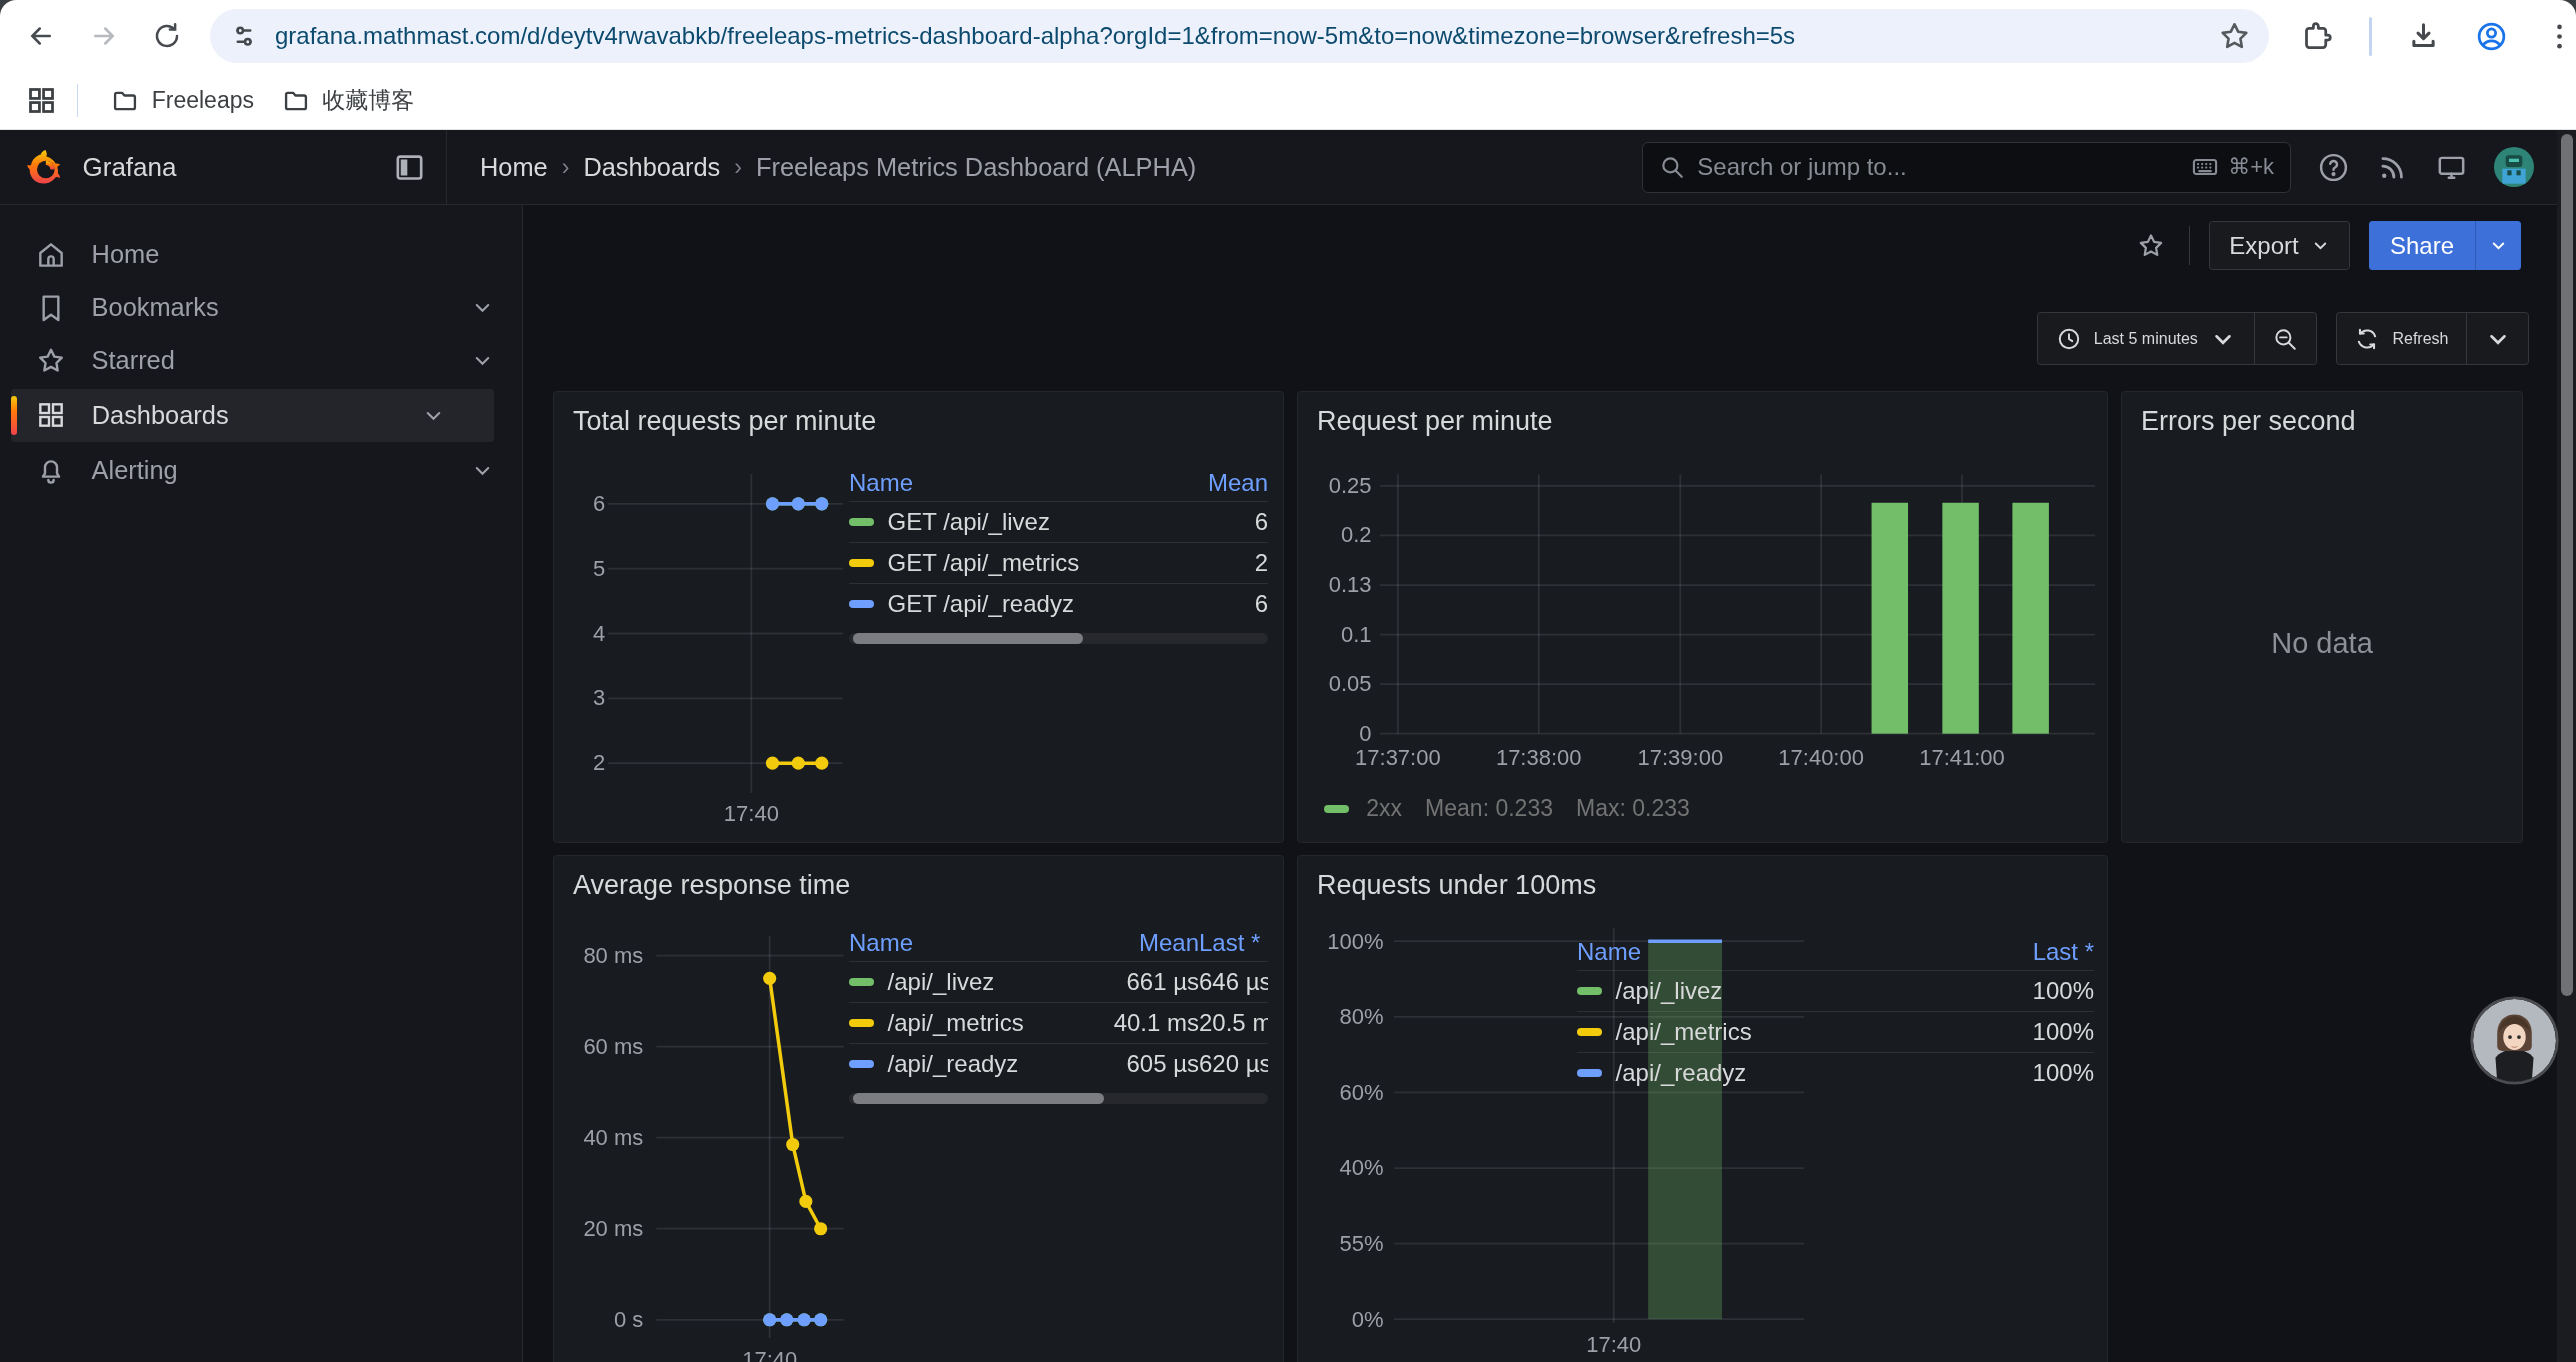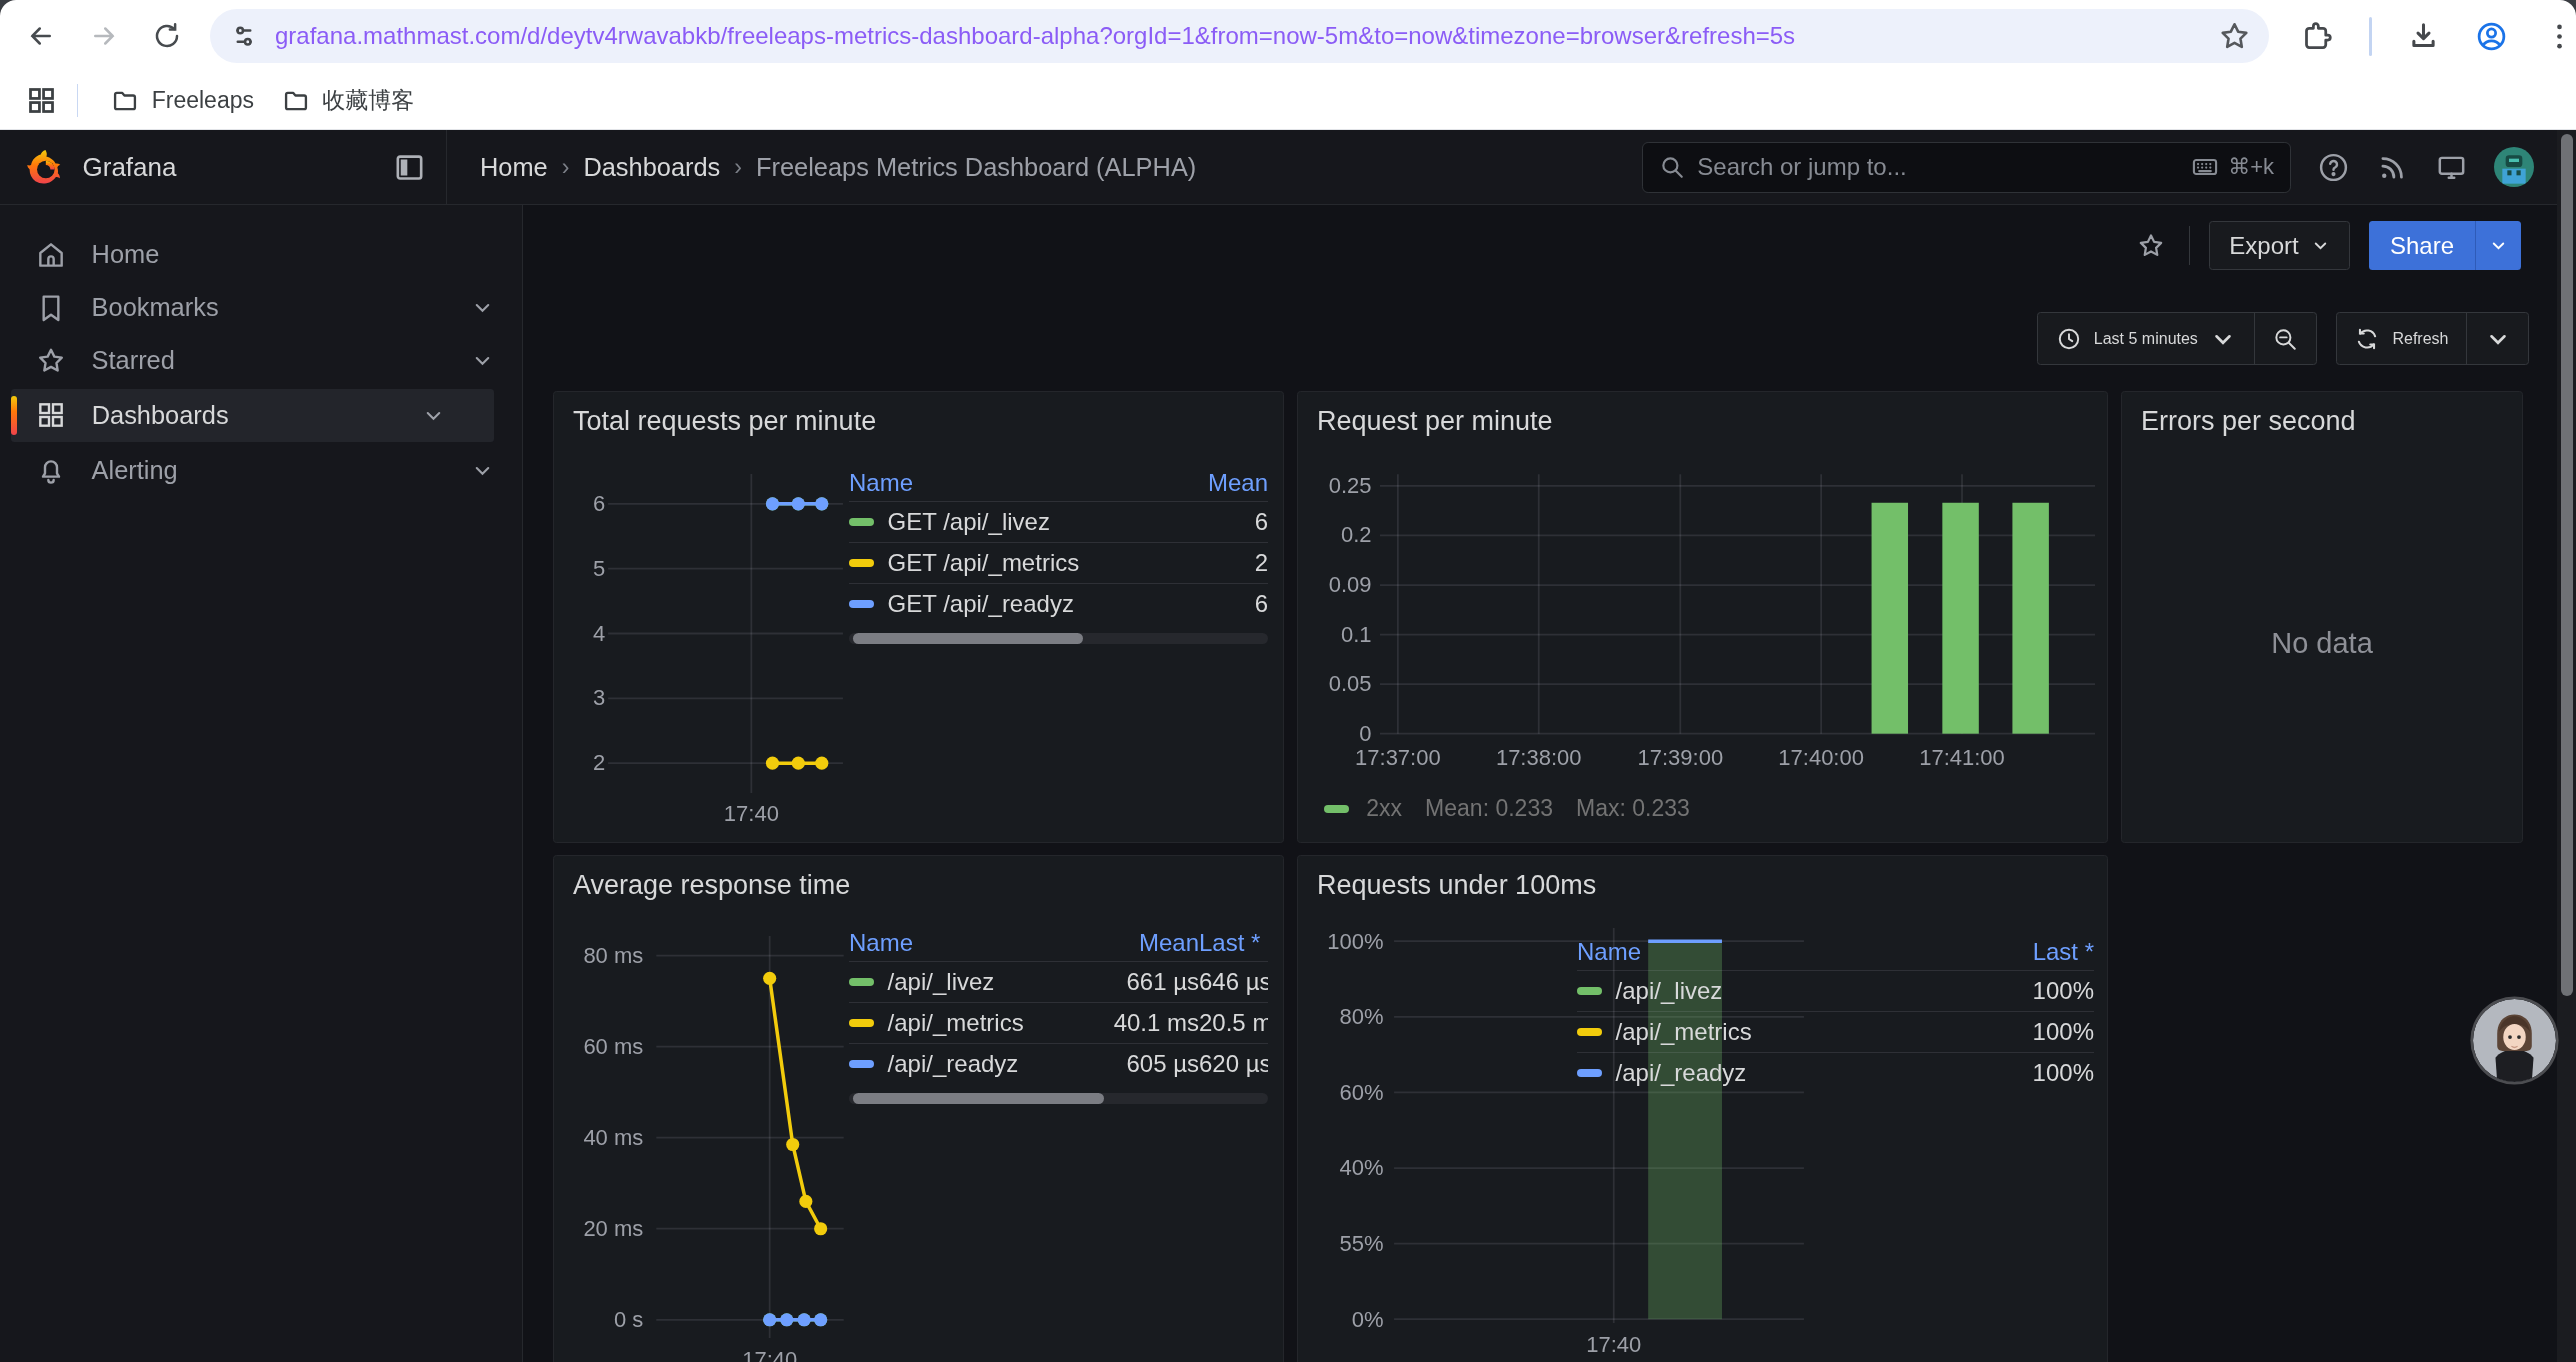--- a/index.html
+++ b/index.html
@@ -6,21 +6,21 @@
   html,body { width:2576px; height:1363px; background:#3a3d42; font-family:"Liberation Sans", sans-serif; overflow:hidden; }
   .window { position:absolute; inset:0; background:#111217; border-radius:16px 16px 0 0; overflow:hidden; }
 
   
   .browser-top { position:absolute; left:0; top:0; right:0; height:72px; background:#ffffff; display:flex; align-items:center; }
   .nav-ic { width:40px; height:40px; display:flex; align-items:center; justify-content:center; border-radius:50%; color:#474b4f; flex:0 0 auto; }
   .nav-ic.disabled { color:#b6b9bd; }
   .nav-ic svg { width:30px; height:30px; }
   .url-pill { margin-left:23px; width:2062px; height:54px; border-radius:27px; background:#edf1fb; display:flex; align-items:center; padding:0 17.5px 0 19px; }
   .url-pill .tune { width:30px; height:30px; color:#45484c; flex:0 0 auto; }
-  .url-text { margin-left:16px; font-size:24px; color:#8b5cf6; white-space:nowrap; overflow:hidden; flex:1; }
+  .url-text { margin-left:16px; font-size:24px; color:#0c4a6e; white-space:nowrap; overflow:hidden; flex:1; }
   .pill-star { width:35px; height:35px; color:#55585c; flex:0 0 auto; }
   .chrome-right { display:flex; align-items:center; margin-left:32px; gap:35px; }
   .chrome-right svg { width:33px; height:33px; }
   .vdiv-lt { width:2.6px; height:39px; background:#c3d4f2; border-radius:1.8px; }
   .bookmarks-bar { position:absolute; left:0; top:72px; right:0; height:58px; background:#ffffff; border-bottom:0.9px solid #e2e4e8; display:flex; align-items:center; padding-left:24.6px; }
   .bm-apps { width:33px; height:33px; color:#3c4043; }
   .bm-div { width:1.8px; height:33px; background:#c9d8f3; margin:0 19px; }
   .bm-item { display:flex; align-items:center; gap:12.3px; padding:7px 14px; border-radius:17.5px; color:#3c4043; font-size:23px; }
   .bm-item svg { width:28px; height:28px; }
 
@@ -426,21 +426,21 @@
                 <div class="lg-thumb" style="width: 55%;"></div>
               </div>
             </div>
         </div>
 
         <div class="panel">
           <div class="panel-title">Request per minute</div>
           <div class="yl" style="left:10.5px; top:82px; width:63px; height:260px">
               <div class="tick-y" style="top: 4.47077%;">0.25</div>
               <div class="tick-y" style="top: 23.5766%;">0.2</div>
-              <div class="tick-y" style="top: 42.6825%;">0.09</div>
+              <div class="tick-y" style="top: 42.6825%;">0.13</div>
               <div class="tick-y" style="top: 61.7883%;">0.1</div>
               <div class="tick-y" style="top: 80.8942%;">0.05</div>
               <div class="tick-y" style="top: 100%;">0</div>
             </div>
           <div class="plot" style="left:82px; top:82px; width:715px; height:260px">
               <svg width="715" height="260" viewBox="0 0 816 296">
                 <line x1="0" x2="816" y1="13.233473442873507" y2="13.233473442873507" stroke="rgba(204,204,220,0.12)" stroke-width="2"></line>
                 <line x1="0" x2="816" y1="69.7867787542988" y2="69.7867787542988" stroke="rgba(204,204,220,0.12)" stroke-width="2"></line>
                 <line x1="0" x2="816" y1="126.34008406572411" y2="126.34008406572411" stroke="rgba(204,204,220,0.12)" stroke-width="2"></line>
                 <line x1="0" x2="816" y1="182.8933893771494" y2="182.8933893771494" stroke="rgba(204,204,220,0.12)" stroke-width="2"></line>

